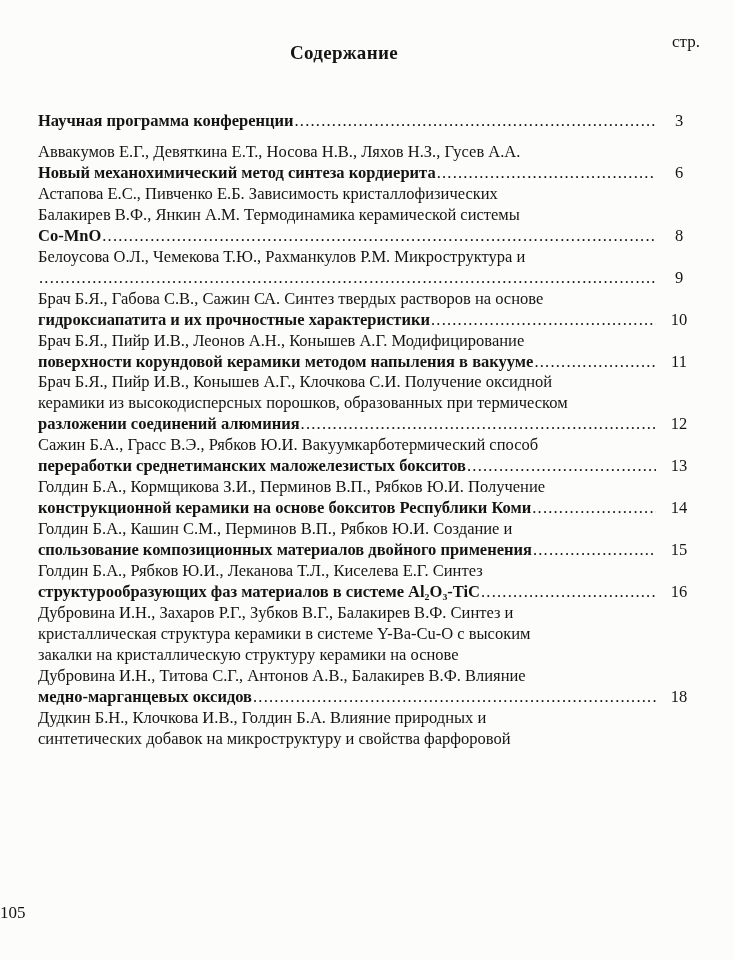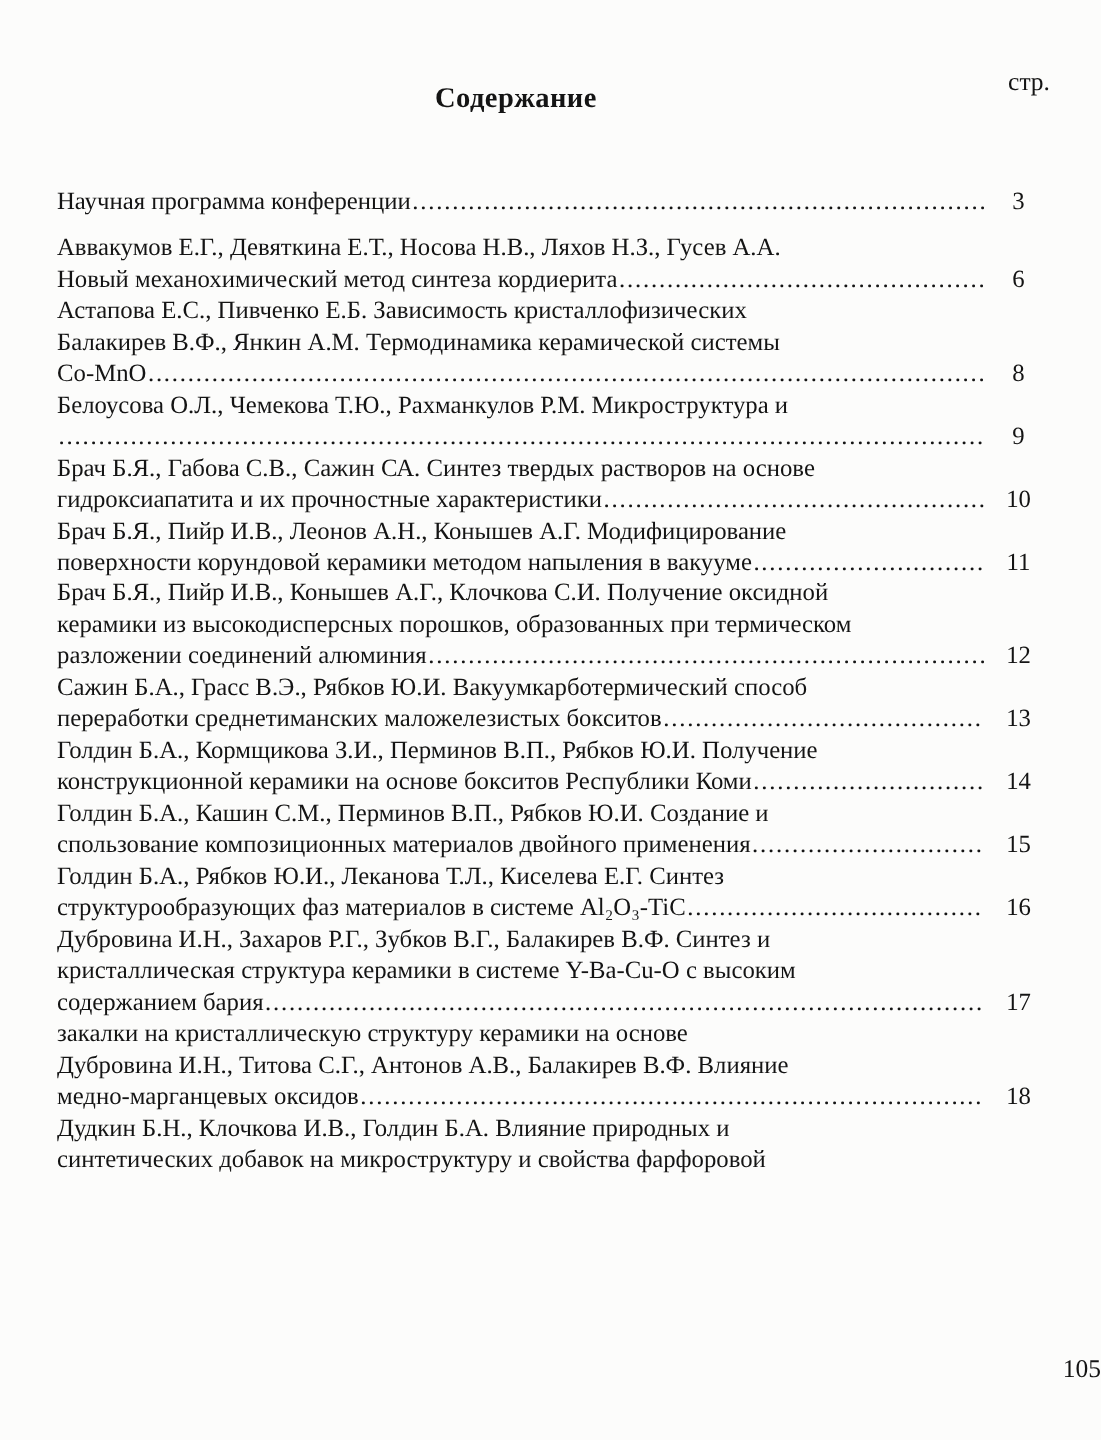--- a/index.html
+++ b/index.html
@@ -11,21 +11,21 @@
     position: relative;
     width: 734px;
     height: 960px;
     margin: 0 auto;
     background: #fcfcfb;
     color: #141414;
     font-family: "Liberation Serif", "DejaVu Serif", serif;
     font-size: 16.5px;
     overflow: hidden;
     box-sizing: border-box;
-    padding: 13px 32px 0 38px;
+    padding: 0 32px 0 38px;
   }
   
   .header {
     position: relative;
     height: 70px;
   }
   .title {
     position: absolute;
     left: 252px;
     top: 42px;
@@ -37,21 +37,21 @@
     position: absolute;
     right: 2px;
     top: 32px;
     font-size: 17px;
   }
   
   .toc-line {
     display: flex;
     align-items: baseline;
   }
-  .toc-line .t { white-space: nowrap; }
+  .toc-line .t { white-space: nowrap; font-weight: bold; }
   .leader {
     flex: 1 1 auto;
     overflow: hidden;
     white-space: nowrap;
     letter-spacing: 1.2px;
     margin-left: 1px;
   }
   .leader::after {
     content: "................................................................................................................................................................................";
   }
@@ -83,21 +83,21 @@
     margin-top: 11px;
     line-height: 20.95px;
   }
   .toc-text { white-space: nowrap; }
   
   .footer {
     position: absolute;
     left: 0;
     right: 0;
     top: 903px;
-    text-align: right;
+    text-align: left;
     font-size: 17px;
   }
 </style>
 </head>
 <body>
 
 <div class="page">
 
   <div class="header">
     <span class="title">Содержание</span>
@@ -193,25 +193,20 @@
   <div class="toc-line">
     <span class="t">структурообразующих фаз материалов в системе Al₂O₃-TiC</span>
     <span class="leader"></span>
     <span class="pg">16</span>
   </div>
 
   <div class="toc-text">Дубровина И.Н., Захаров Р.Г., Зубков В.Г., Балакирев В.Ф. Синтез и</div>
 
   <div class="toc-text">кристаллическая структура керамики в системе Y-Ba-Cu-O с высоким</div>
 
-  <div class="toc-line">
-    <span class="t">содержанием бария</span>
-    <span class="leader"></span>
-    <span class="pg">17</span>
-  </div>
 
   <div class="toc-text">закалки на кристаллическую структуру керамики на основе</div>
 
   <div class="toc-text">Дубровина И.Н., Титова С.Г., Антонов А.В., Балакирев В.Ф. Влияние</div>
 
   <div class="toc-line">
     <span class="t">медно-марганцевых оксидов</span>
     <span class="leader"></span>
     <span class="pg">18</span>
   </div>

